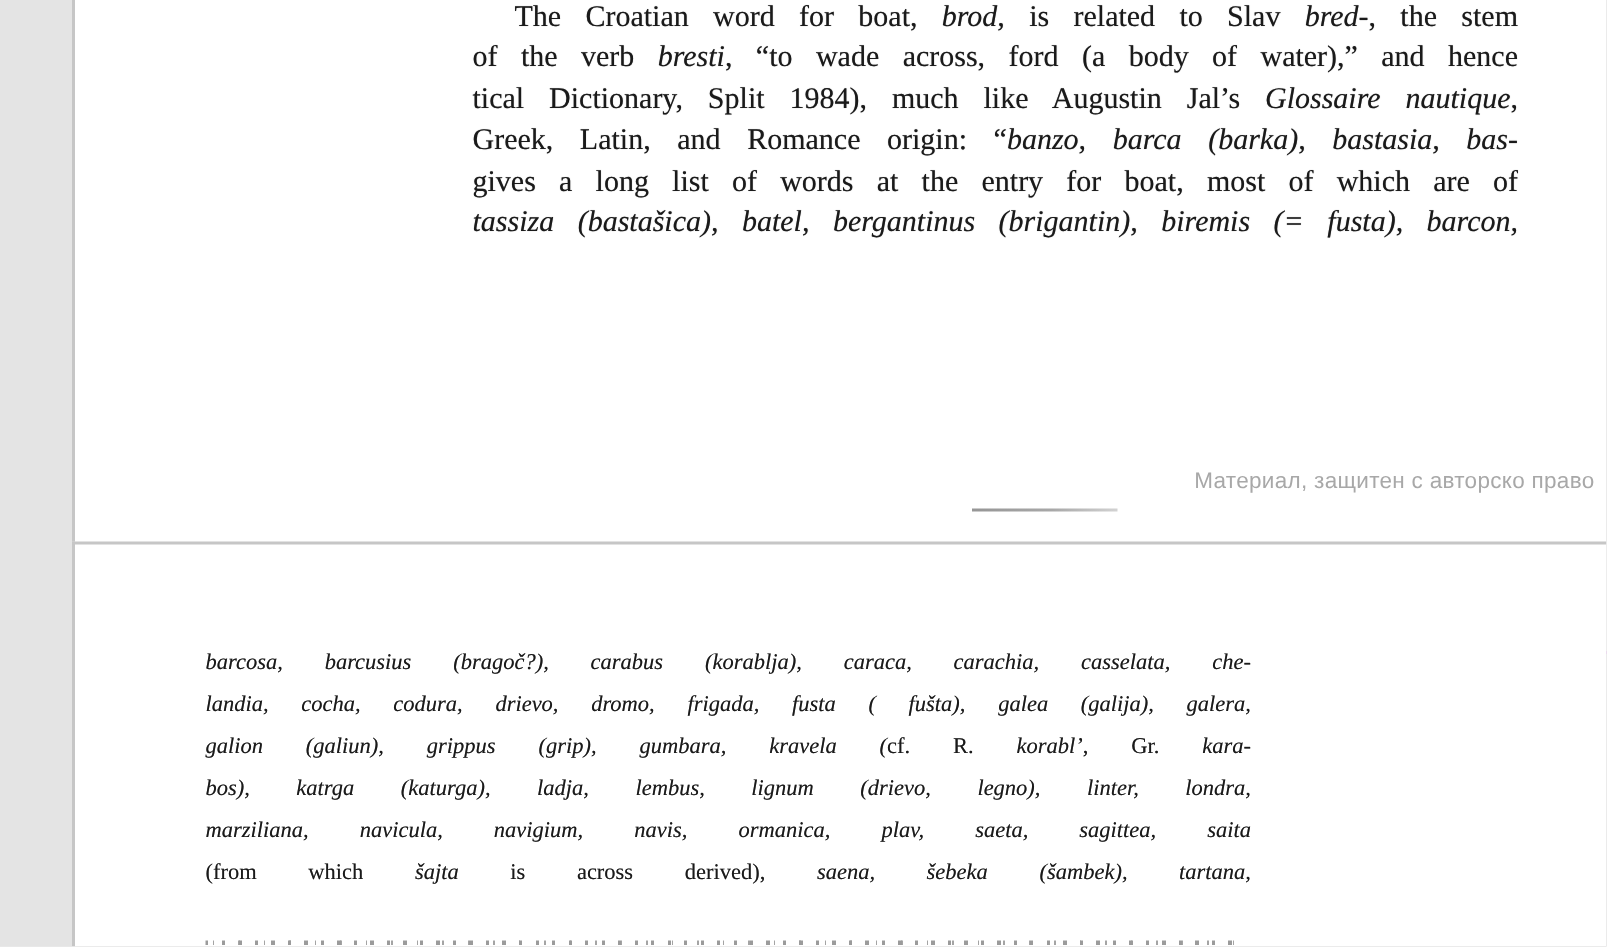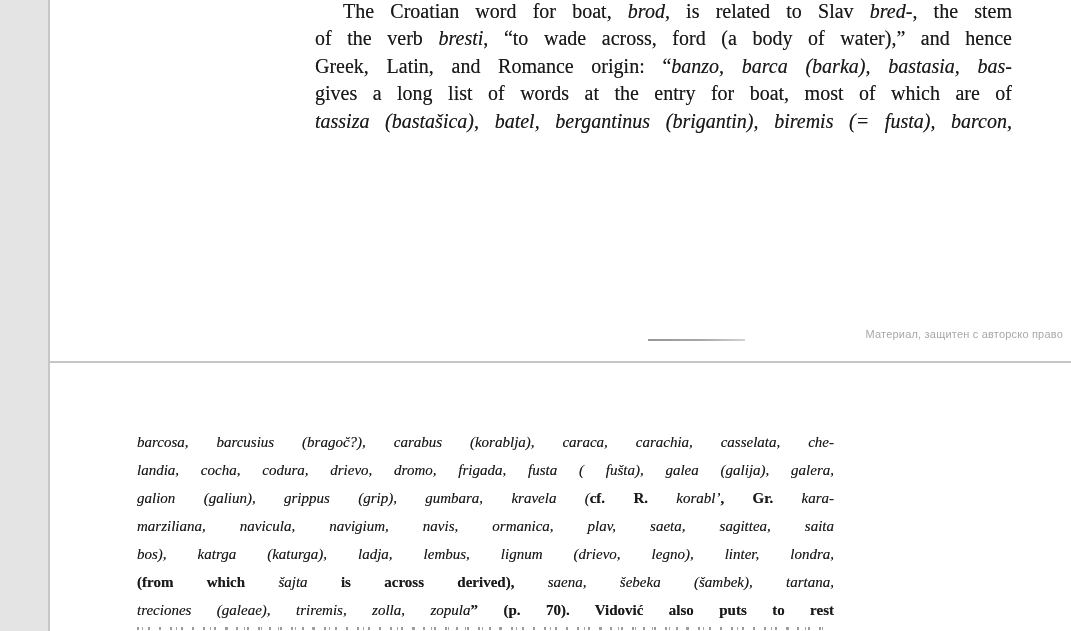--- a/index.html
+++ b/index.html
@@ -24,61 +24,61 @@
     font-size:15px;line-height:28px;
     font-style:italic;
     text-shadow:0 0 0.4px rgba(0,0,0,.5);
   }
   .tline{
     text-align:justify;text-align-last:justify;
     white-space:nowrap;
   }
   .tline.indent{text-indent:28px;}
   .tb-top .it{font-style:italic;}
-  .tb-bottom .rm{font-style:normal;font-weight:bold;}
+  .tb-bottom .rm{font-style:normal;}
   .scan-rule{
     position:absolute;left:598px;top:339px;width:97px;height:2px;
     background:linear-gradient(90deg,#969696 0%,#a8a8a8 55%,#d2d2d2 100%);
   }
   .watermark{
-    position:absolute;right:8px;top:328px;
+    position:absolute;right:8px;top:312px;
     font-family:"Liberation Sans",sans-serif;
-    font-size:11px;color:#a8a8a8;letter-spacing:0.2px;
+    font-size:15px;color:#a8a8a8;letter-spacing:0.2px;
   }
   .clipped-tops{
     position:absolute;left:87px;top:264px;width:693px;height:3px;
     background:
       repeating-linear-gradient(90deg,#4a4a4a 0 2px,transparent 2px 11px),
       repeating-linear-gradient(90deg,transparent 0 5px,#5a5a5a 5px 6px,transparent 6px 17px);
     opacity:.55;
   }
 </style>
 </head>
 <body>
 
 <div class="viewport">
 
   <div class="page page-top">
     <div class="textblock tb-top">
         <div class="tline indent"><span>The Croatian word for boat, </span><span class="it">brod,</span><span> is related to Slav </span><span class="it">bred-</span><span>, the stem</span></div>
         <div class="tline"><span>of the verb </span><span class="it">bresti</span><span>, “to wade across, ford (a body of water),” and hence</span></div>
+        <div class="tline"><span>tical Dictionary, Split 1984), much like Augustin Jal’s </span><span class="it">Glossaire nautique</span><span>,</span></div>
         <div class="tline"><span>Greek, Latin, and Romance origin: “</span><span class="it">banzo, barca (barka), bastasia, bas-</span></div>
         <div class="tline"><span>gives a long list of words at the entry for boat, most of which are of</span></div>
         <div class="tline"><span class="it">tassiza (bastašica), batel, bergantinus (brigantin), biremis (= fusta), barcon,</span></div>
       </div>
     <div class="scan-rule"></div>
     <div class="watermark">Материал, защитен с авторско право</div>
   </div>
 
   <div class="page page-bottom">
     <div class="textblock tb-bottom">
         <div class="tline"><span>barcosa, barcusius (bragoč?), carabus (korablja), caraca, carachia, casselata, che-</span></div>
         <div class="tline"><span>landia, cocha, codura, drievo, dromo, frigada, fusta ( fušta), galea (galija), galera,</span></div>
         <div class="tline"><span>galion (galiun), grippus (grip), gumbara, kravela (</span><span class="rm">cf. R. </span><span>korabl’</span><span class="rm">, Gr. </span><span>kara-</span></div>
+        <div class="tline"><span>bos), katrga (katurga), ladja, lembus, lignum (drievo, legno), linter, londra,</span></div>
         <div class="tline"><span>marziliana, navicula, navigium, navis, ormanica, plav, saeta, sagittea, saita</span></div>
-        <div class="tline"><span>bos), katrga (katurga), ladja, lembus, lignum (drievo, legno), linter, londra,</span></div>
         <div class="tline"><span class="rm">(from which </span><span>šajta</span><span class="rm"> is across derived), </span><span>saena, šebeka (šambek), tartana,</span></div>
-        <div class="tline"><span>treciones (galeae), triremis, zolla, zopula</span><span class="rm">” (p. 70). Vidović also puts to rest</span></div>
       </div>
     <div class="clipped-tops"></div>
   </div>
 
 </div>
 
 </body></html>

